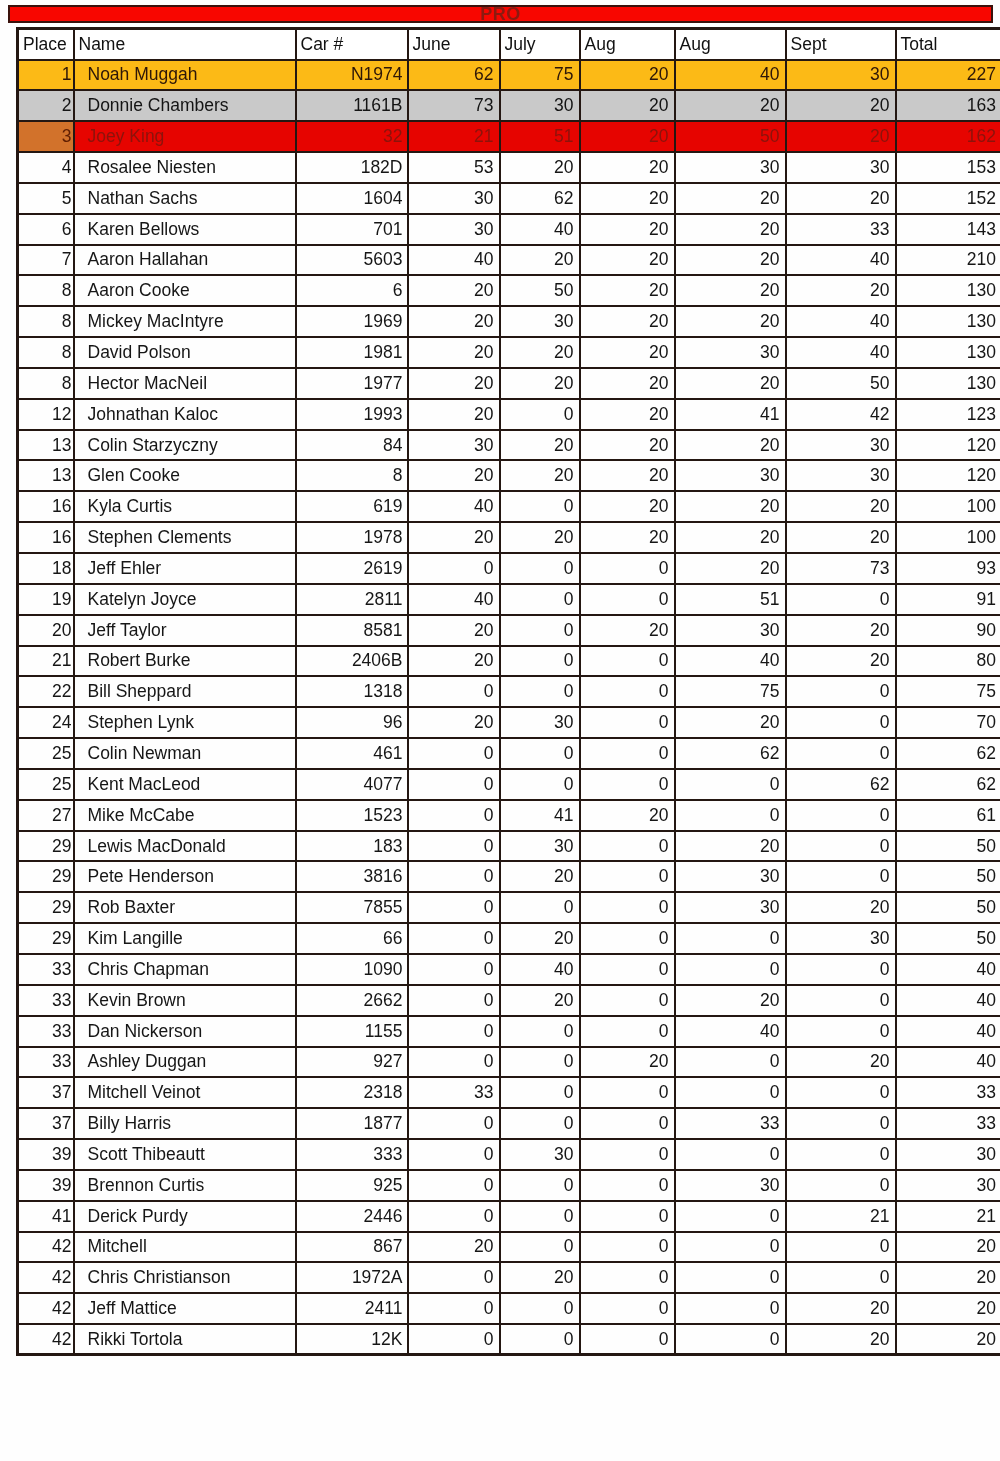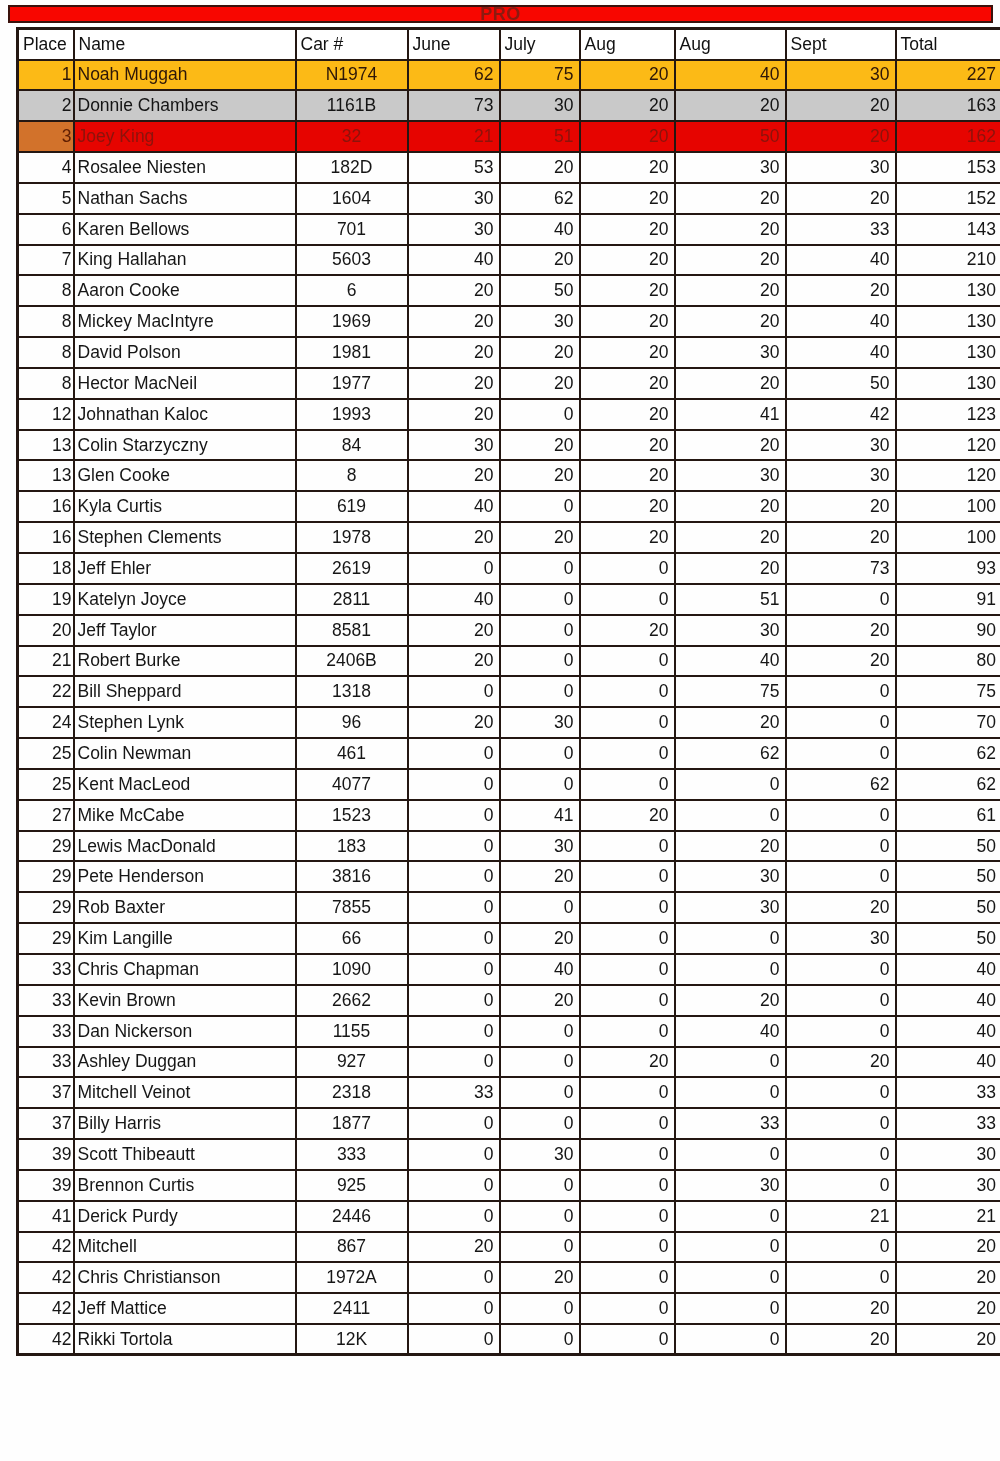--- a/index.html
+++ b/index.html
@@ -60,22 +60,22 @@
   }
   thead tr { height: 31px; }
   tbody tr { height: 30.85px; }
   thead th {
     background: #ffffff;
     font-weight: 400;
     text-align: left;
     color: #111;
   }
   td.place { text-align: right; padding-right: 1px; }
-  td.name  { text-align: left;  padding-left: 3px; }
-  td.car   { text-align: center; }
+  td.name  { text-align: left;  padding-left: 13px; }
+  td.car   { text-align: right; }
   td.num   { text-align: right; padding-right: 5px; }
   tr.gold td   { background: var(--gold-bg);   color: var(--gold-fg); }
   tr.silver td { background: var(--silver-bg); color: var(--silver-fg); }
   tr.bronze td { background: var(--red-bg);    color: var(--red-fg); }
   tr.bronze td.place { background: var(--bronze-bg); color: var(--bronze-fg); }
 </style>
 </head>
 <body>
 
 <div class="page">
@@ -171,21 +171,21 @@
           <td class="car">701</td>
           <td class="num">30</td>
           <td class="num">40</td>
           <td class="num">20</td>
           <td class="num">20</td>
           <td class="num">33</td>
           <td class="num">143</td>
         </tr>
         <tr>
           <td class="place">7</td>
-          <td class="name">King Hallahan</td>
+          <td class="name">Aaron Hallahan</td>
           <td class="car">5603</td>
           <td class="num">40</td>
           <td class="num">20</td>
           <td class="num">20</td>
           <td class="num">20</td>
           <td class="num">40</td>
           <td class="num">210</td>
         </tr>
         <tr>
           <td class="place">8</td>

